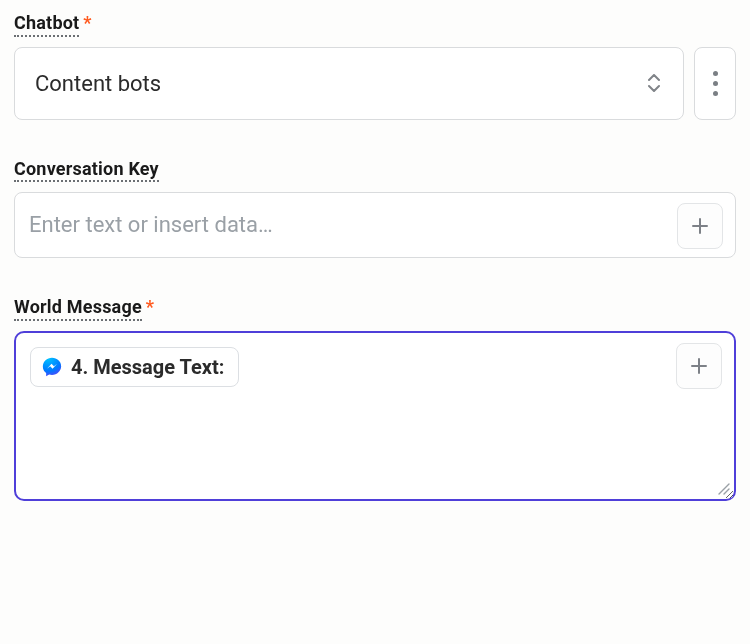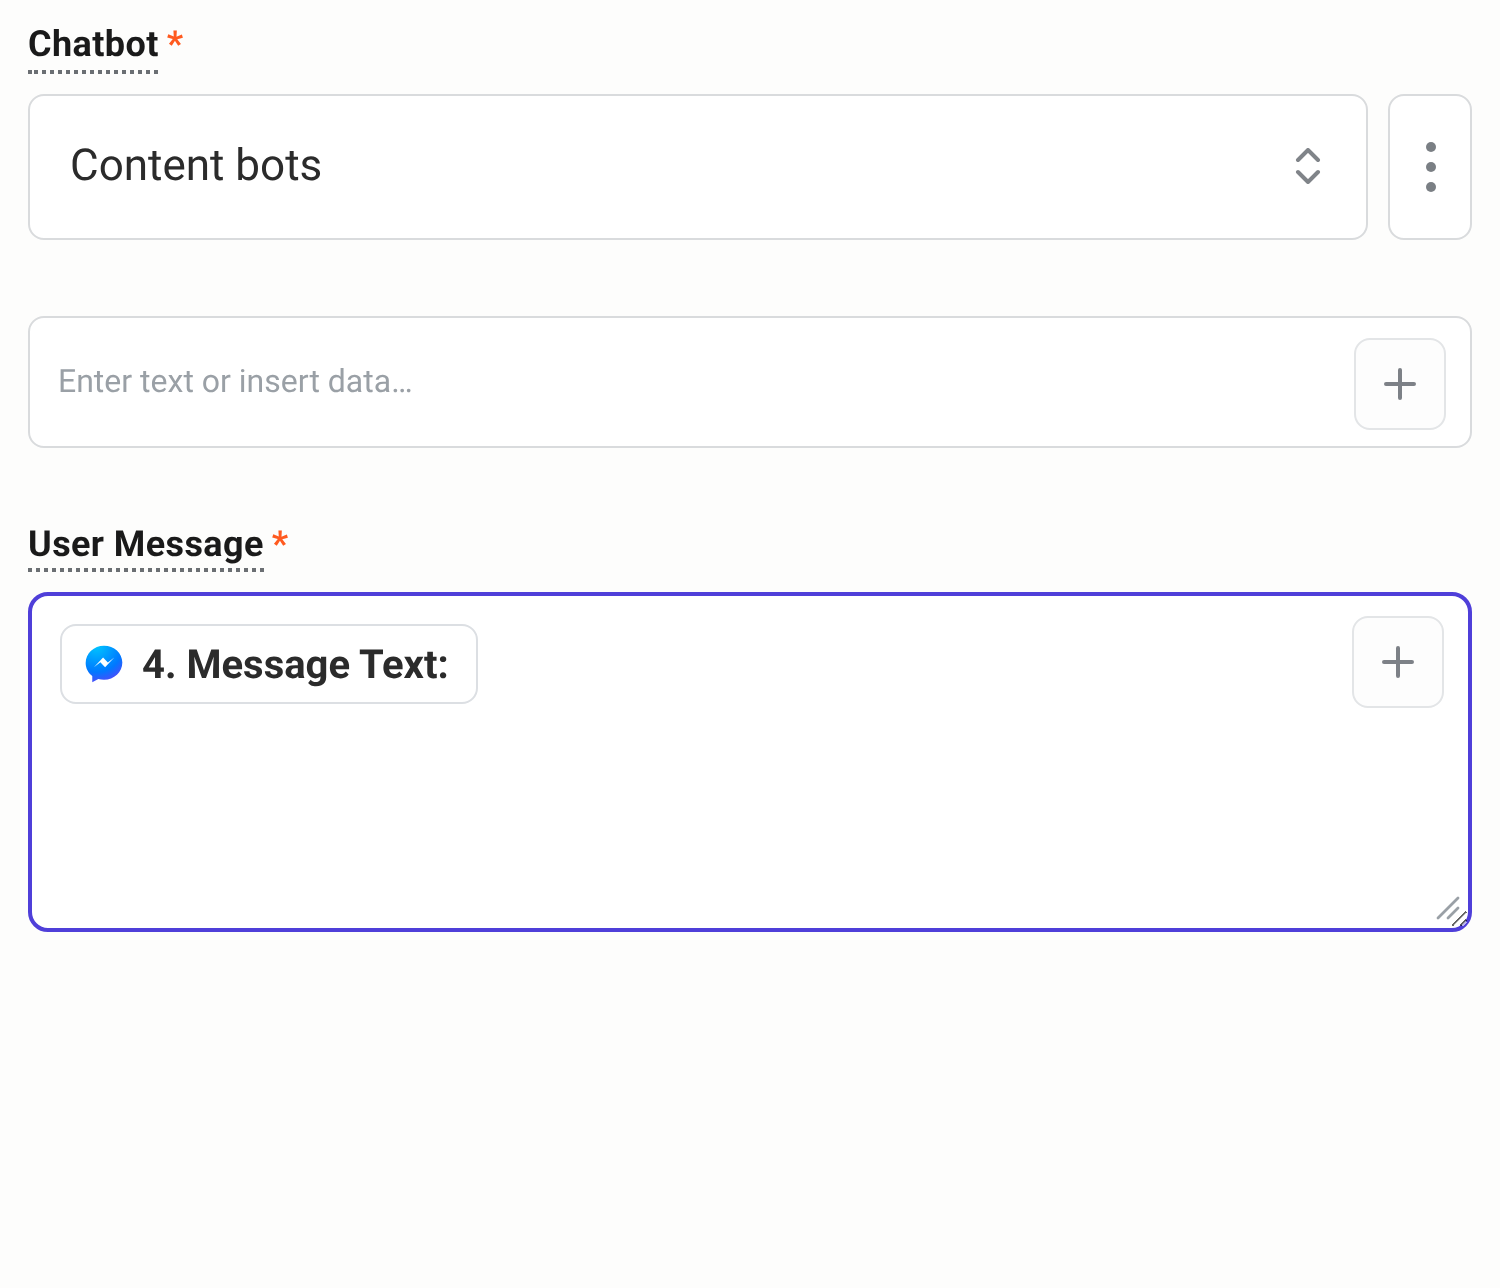--- a/index.html
+++ b/index.html
@@ -106,21 +106,21 @@
     padding:12px 14px;
     box-sizing:border-box;
     display:flex;
     align-items:flex-start;
   }
   .input-box.focused{
     border:2px solid var(--focus);
     border-radius:10px;
   }
   .placeholder{
-    font-size:16px;
+    font-size:22px;
     color:var(--muted);
     line-height:40px;
   }
   .plus-btn{
     position:absolute;
     top:10px;
     right:12px;
     width:44px;height:44px;
     border:1px solid var(--border-light);
     border-radius:8px;
@@ -189,33 +189,36 @@
     </div>
     <div class="kebab">
       <span class="dot"></span>
       <span class="dot"></span>
       <span class="dot"></span>
     </div>
   </div>
 </div>
 
 <div class="field">
+  <div class="label-row">
+    <span class="label">Conversation Key</span>
+  </div>
   <div class="input-box">
     <span class="placeholder">Enter text or insert data…</span>
     <div class="plus-btn">
       <svg width="20" height="20" viewBox="0 0 20 20">
         <path d="M10 3 V17 M3 10 H17" stroke="currentColor" stroke-width="2" stroke-linecap="round"></path>
       </svg>
     </div>
   </div>
 </div>
 
 <div class="field">
   <div class="label-row">
-    <span class="label">User Message</span>
+    <span class="label">World Message</span>
     <span class="req">*</span>
   </div>
   <div class="input-box msg-area focused">
     <span class="pill">
       <span class="pill-icon">
         <svg width="22" height="22" viewBox="0 0 24 24">
           <defs>
             <radialGradient id="mg" cx="30%" cy="0%" r="120%">
               <stop offset="0%" stop-color="#00c6ff"></stop>
               <stop offset="60%" stop-color="#0078ff"></stop>

